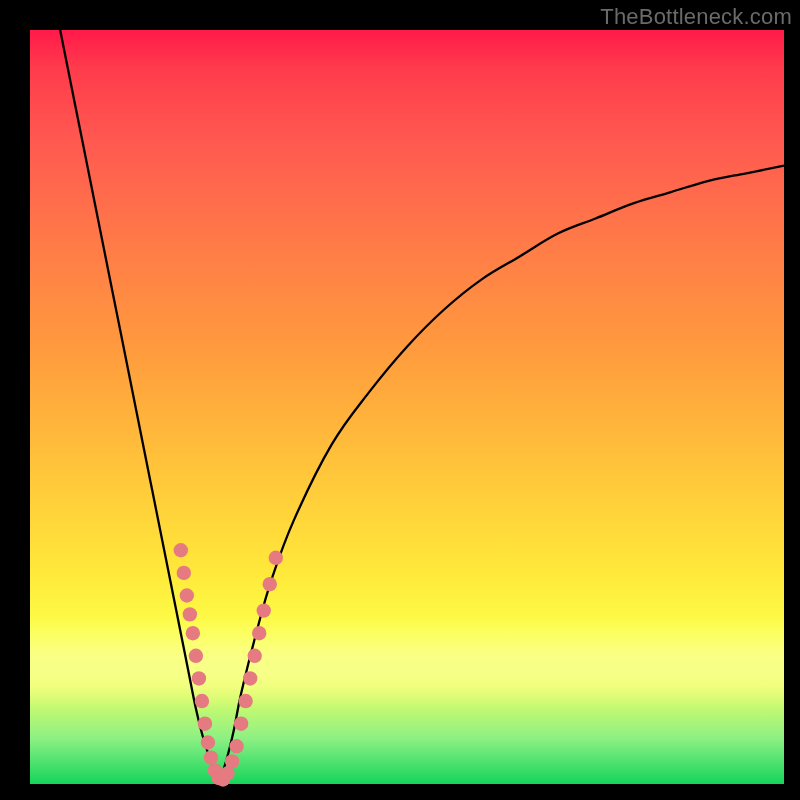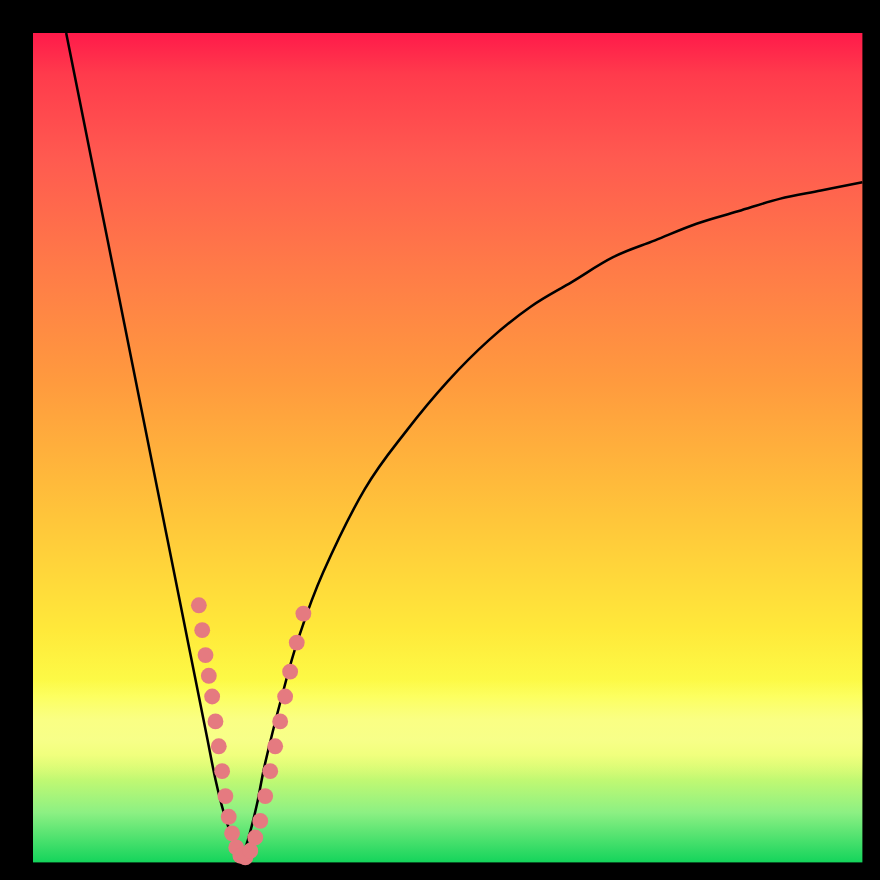--- a/index.html
+++ b/index.html
@@ -106,13 +106,14 @@
         <circle cx="215.64400000000003" cy="671.06" r="7.2" fill="#e57a80" stroke="#b8484f" stroke-width="0"></circle>
         <circle cx="220.16799999999998" cy="648.4399999999999" r="7.2" fill="#e57a80" stroke="#b8484f" stroke-width="0"></circle>
         <circle cx="224.69199999999998" cy="625.8199999999999" r="7.2" fill="#e57a80" stroke="#b8484f" stroke-width="0"></circle>
         <circle cx="229.216" cy="603.2" r="7.2" fill="#e57a80" stroke="#b8484f" stroke-width="0"></circle>
         <circle cx="233.74" cy="580.5799999999999" r="7.2" fill="#e57a80" stroke="#b8484f" stroke-width="0"></circle>
         <circle cx="239.772" cy="554.19" r="7.2" fill="#e57a80" stroke="#b8484f" stroke-width="0"></circle>
         <circle cx="245.804" cy="527.8" r="7.2" fill="#e57a80" stroke="#b8484f" stroke-width="0"></circle>
       </g>
   </svg>
 
+  <div class="watermark">TheBottleneck.com</div>
 </div>
 
 </body></html>

